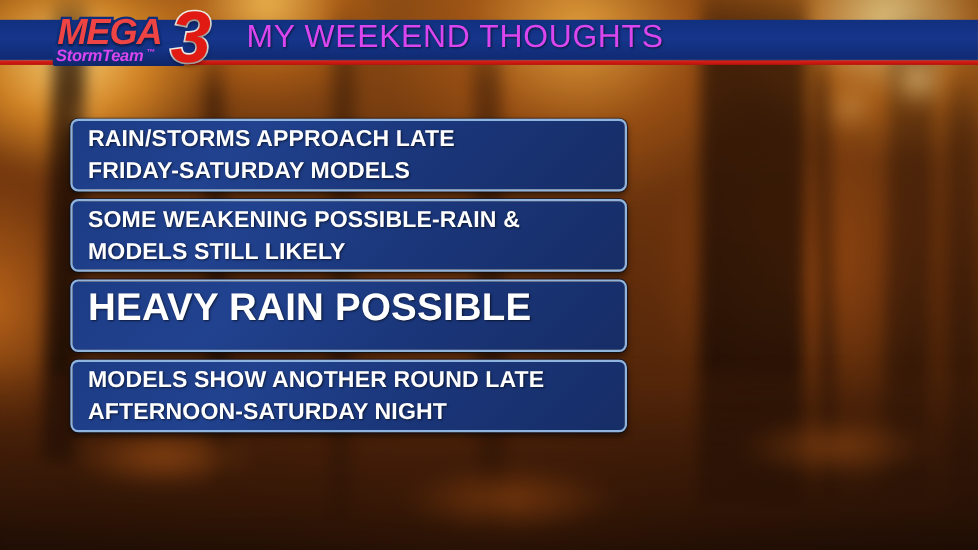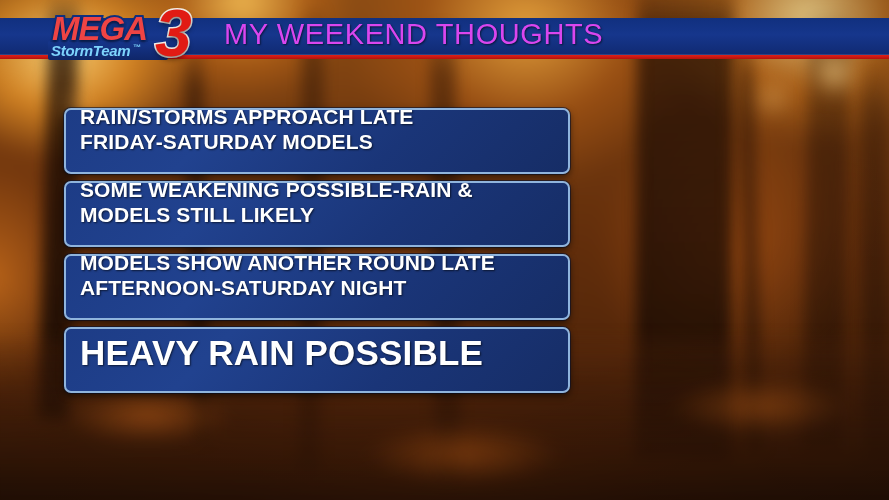--- a/index.html
+++ b/index.html
@@ -127,21 +127,21 @@
     left: 0px; top: 33px;
     width: 120px; height: 19px;
     background: linear-gradient(to bottom, #16368c 0%, #0f2669 100%);
     border-radius: 2px;
   }
   .logo-storm {
     position: absolute;
     left: 3px; top: 33px;
     height: 19px;
     display: flex; align-items: center;
-    color: #7dd3fc;
+    color: #d946ef;
     font-size: 15px;
     font-weight: bold;
     font-style: italic;
     letter-spacing: -0.3px;
     white-space: nowrap;
   }
   .logo-tm {
     font-size: 8px;
     font-style: normal;
     margin-left: 3px;
@@ -171,22 +171,22 @@
     position: relative;
     width: 506px;
     box-sizing: border-box;
     margin-bottom: 7px;
     border: 2px solid #8fb4dd;
     border-radius: 7px;
     background: linear-gradient(135deg, #1d3c86 0%, #21428f 30%, #1a3578 65%, #162d66 100%);
     box-shadow: 0 3px 7px rgba(0,0,0,0.55), 0 0 0 1px rgba(10,22,55,0.6);
     display: flex;
     flex-direction: column;
-    justify-content: flex-end;
-    padding: 18px 14px;
+    justify-content: space-between;
+    padding: 4px 14px;
   }
   .panel-sm { height: 66px; }
   .panel-lg { height: 66px; }
   .panel-line {
     color: #ffffff;
     font-size: 21px;
     font-weight: bold;
     line-height: 25px;
     letter-spacing: 0.1px;
     text-shadow: 1px 1px 2px rgba(0,0,0,0.6);
@@ -240,24 +240,24 @@
     <div class="panel panel-sm">
       <div class="panel-line">RAIN/STORMS APPROACH LATE</div>
       <div class="panel-line">FRIDAY-SATURDAY MODELS</div>
     </div>
 
     <div class="panel panel-sm">
       <div class="panel-line">SOME WEAKENING POSSIBLE-RAIN &amp;</div>
       <div class="panel-line">MODELS STILL LIKELY</div>
     </div>
 
+    <div class="panel panel-lg">
+      <div class="panel-line big">HEAVY RAIN POSSIBLE</div>
+    </div>
+
     <div class="panel panel-sm">
       <div class="panel-line">MODELS SHOW ANOTHER ROUND LATE</div>
       <div class="panel-line">AFTERNOON-SATURDAY NIGHT</div>
     </div>
 
-    <div class="panel panel-lg">
-      <div class="panel-line big">HEAVY RAIN POSSIBLE</div>
-    </div>
-
   </div>
 
 </div>
 
 </body></html>

